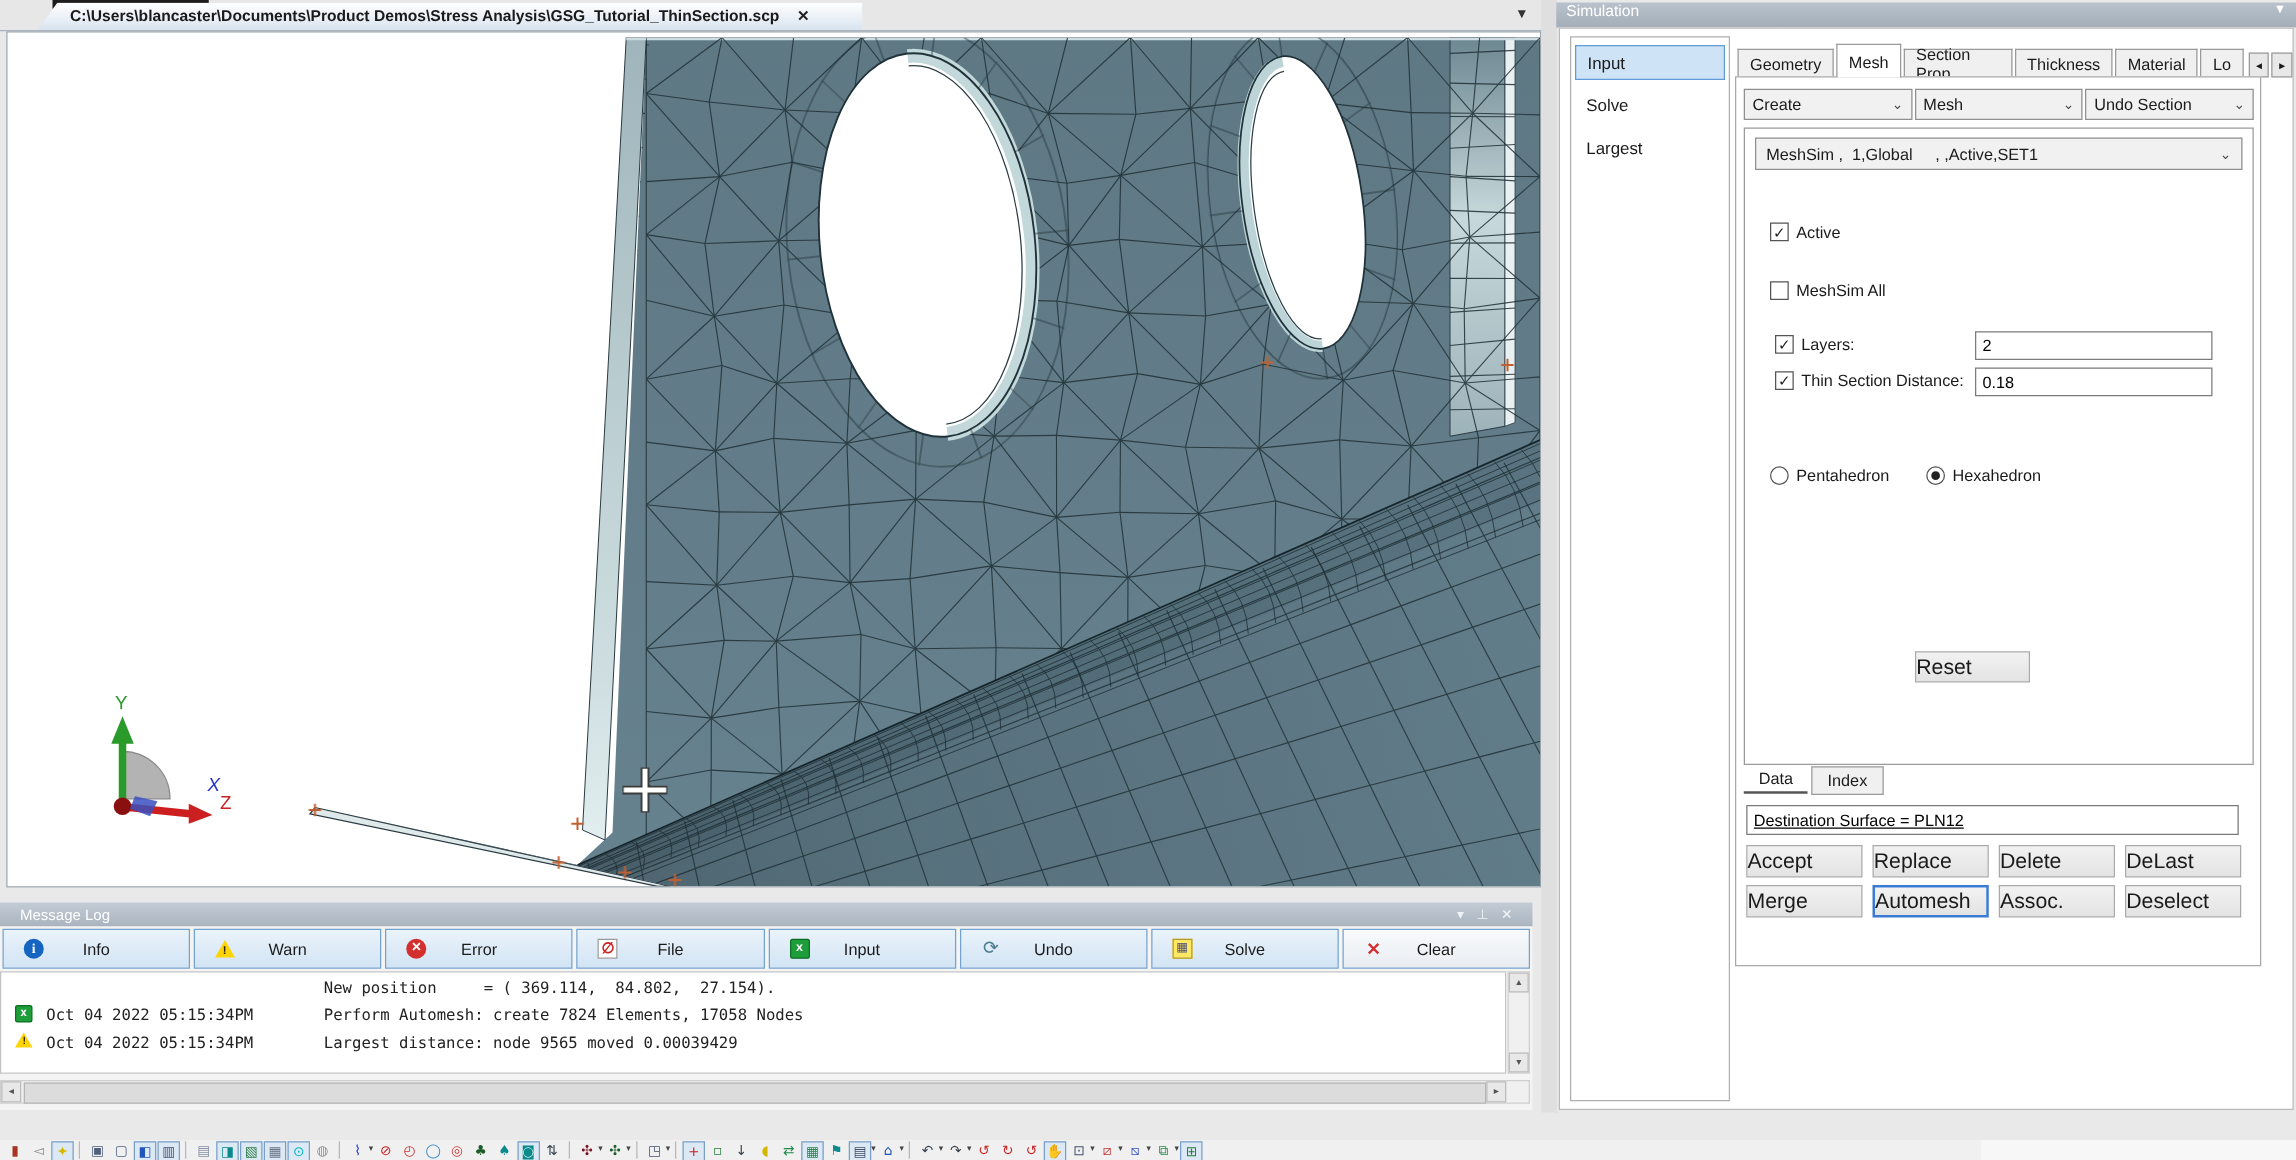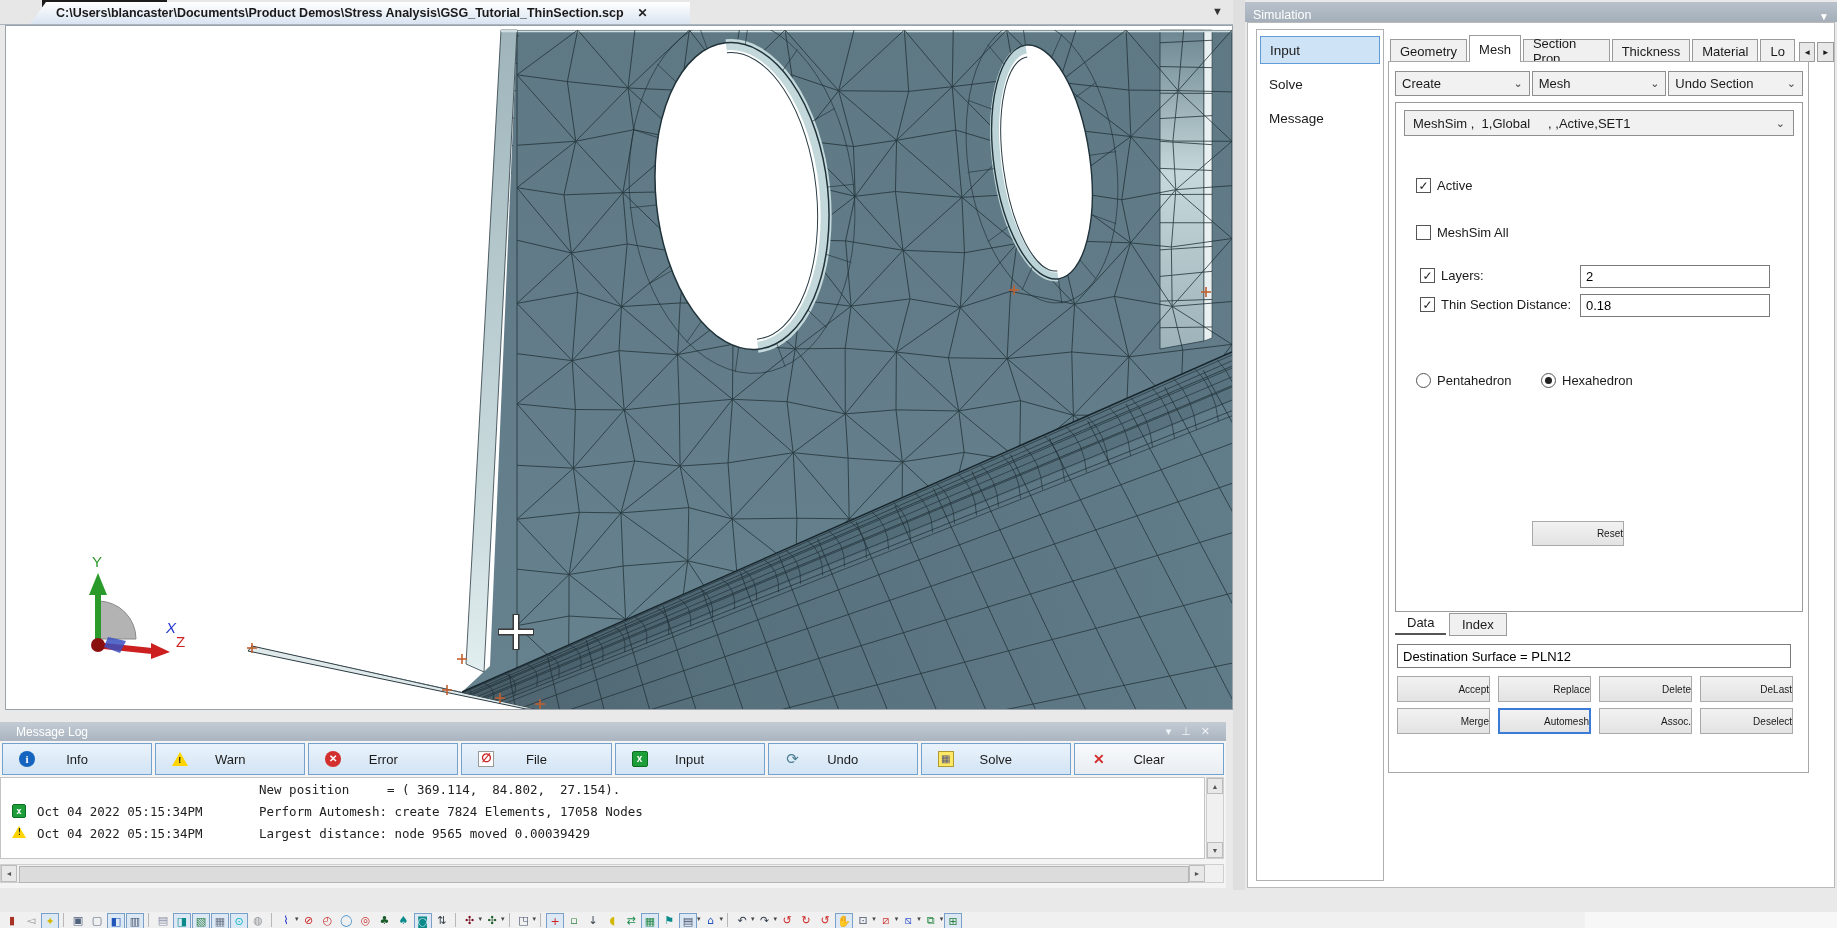--- a/index.html
+++ b/index.html
@@ -62,21 +62,21 @@
               display:flex;align-items:center;padding-left:6px;box-sizing:border-box;font-size:12.5px;white-space:pre;}
   .bottom-toolbar{left:0;top:912px;width:1837px;height:16px;background:#f0f0f0;overflow:hidden;display:flex;align-items:flex-start;padding-left:2px;}
   .bt-ico{width:18px;height:20px;margin:1px 0 0 1px;font-family:"DejaVu Sans",sans-serif;font-size:11px;line-height:15px;text-align:center;flex:0 0 auto;}
   .bt-ico.boxed{border:1px solid #7aa0c8;background:#dce9f5;box-sizing:border-box;}
   .bt-sep{width:1px;height:14px;background:#b8b8b8;margin:1px 4px 0 4px;flex:0 0 auto;}
   .bt-caret{font-size:7px;color:#444;margin:3px 0 0 0;flex:0 0 auto;}
 
   
   .sim-panel{left:1245px;top:0;width:592px;height:890px;background:#e9e9e9;}
   .sim-head{left:0;top:2px;width:592px;height:20px;background:linear-gradient(#b9c2cc,#a3aeb9);color:#fff;
-            display:flex;align-items:flex-end;padding:0 8px;box-sizing:border-box;font-size:12.5px;}
+            display:flex;align-items:flex-start;padding:0 8px;box-sizing:border-box;font-size:12.5px;}
   .sim-head .sp{flex:1;}
   .sim-body{left:2px;top:22px;width:588px;height:866px;background:#ffffff;border:1px solid #b9b9b9;box-sizing:border-box;}
 
   .nav-box{left:8px;top:6px;width:128px;height:852px;background:#fff;border:1px solid #b0b0b0;box-sizing:border-box;}
   .nav-item{margin:6px 3px 0 3px;height:28px;display:flex;align-items:center;padding-left:9px;font-size:13.5px;}
   .nav-item.sel{background:#cfe3f6;border:1px solid #5f9cd8;box-sizing:border-box;}
 
   .tabstrip{left:142px;top:12px;height:27px;display:flex;align-items:flex-end;}
   .tab{height:23px;background:#f0f0f0;border:1px solid #9a9a9a;border-bottom:none;display:flex;align-items:center;
        padding:0 9px;margin-right:2px;font-size:13px;box-sizing:border-box;}
@@ -97,22 +97,22 @@
   .combo .sp{flex:1;}
 
   .chk{width:15px;height:15px;border:1px solid #555;background:#fff;box-sizing:border-box;display:inline-flex;
        align-items:center;justify-content:center;font-size:12px;color:#222;flex:0 0 auto;}
   .cbrow{position:absolute;display:flex;align-items:center;gap:6px;}
   .field{height:23px;border:1px solid #7a7a7a;background:#fff;box-sizing:border-box;font-family:"Liberation Sans",sans-serif;
          font-size:13px;padding:0 5px;}
   .radio{width:15px;height:15px;border:1px solid #555;border-radius:50%;background:#fff;box-sizing:border-box;
          display:inline-flex;align-items:center;justify-content:center;flex:0 0 auto;}
   .radio .dot{width:7px;height:7px;border-radius:50%;background:#222;}
-  .btn{background:linear-gradient(#f2f2f2,#e3e3e3);border:1px solid #a9a9a9;box-sizing:border-box;font-size:10px;
-       display:flex;align-items:center;justify-content:flex-end;font-family:"Liberation Sans",sans-serif;}
+  .btn{background:linear-gradient(#f2f2f2,#e3e3e3);border:1px solid #a9a9a9;box-sizing:border-box;font-size:17px;
+       display:flex;align-items:center;justify-content:flex-start;font-family:"Liberation Sans",sans-serif;}
   .btn.focused{border:2px solid #3a7bd5;}
 
   .dtab{position:absolute;height:23px;padding:0 12px;display:flex;align-items:center;font-size:13px;box-sizing:border-box;}
   .dtab.sel{background:#fff;border-bottom:2px solid #555;z-index:2;}
   .dtab.raised{background:#f0f0f0;border:1px solid #9a9a9a;}
 
   .grid-btns{position:absolute;display:grid;grid-template-columns:repeat(4,93px);grid-auto-rows:26px;gap:6px 8px;}
 
   
   svg text{font-family:"Liberation Sans",sans-serif;}
@@ -966,21 +966,21 @@
     <div class="abs sim-body">
 
       <div class="abs nav-box">
         <div class="nav-item sel">
             <span>Input</span>
           </div>
         <div class="nav-item">
             <span>Solve</span>
           </div>
         <div class="nav-item">
-            <span>Message</span>
+            <span>Largest</span>
           </div>
       </div>
 
       <div class="abs tabstrip">
         <div class="tab">
             <span>Geometry</span>
           </div>
         <div class="tab active">
             <span>Mesh</span>
           </div>
@@ -1066,21 +1066,21 @@
           </div>
         </div>
 
         <div class="dtab sel" style="left:6px;top:550px;">
             <span>Data</span>
           </div>
         <div class="dtab raised" style="left:60px;top:551px;">
             <span>Index</span>
           </div>
 
-        <input class="field abs" style="left: 8px; top: 582px; width: 394px; height: 24px;" value="Destination Surface = PLN12">
+        <input class="field abs" style="left: 8px; top: 582px; width: 394px; height: 24px; text-decoration: underline;" value="Destination Surface = PLN12">
 
         <div class="grid-btns" style="left:8px;top:614px;">
           <div class="btn">
               <span>Accept</span>
             </div>
           <div class="btn">
               <span>Replace</span>
             </div>
           <div class="btn">
               <span>Delete</span>

